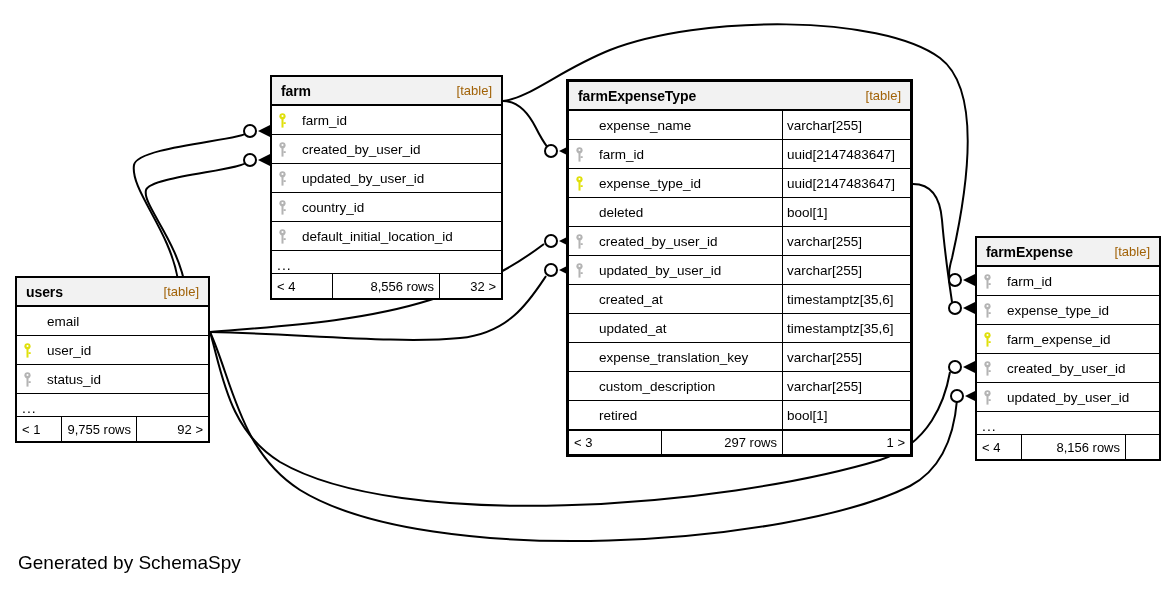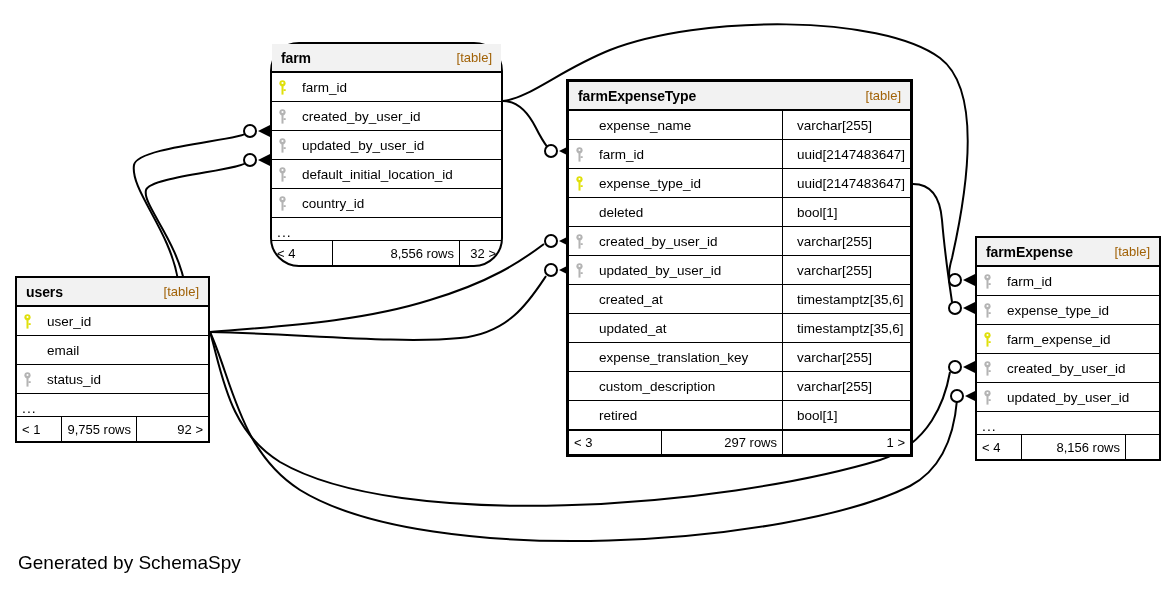--- a/index.html
+++ b/index.html
@@ -90,21 +90,21 @@
     min-width: 0;
     padding-left: 8px;
     white-space: nowrap;
     overflow: hidden;
   }
   .col-type {
     display: flex;
     align-items: center;
     box-sizing: border-box;
     border-left: 1.5px solid #000000;
-    padding-left: 14px;
+    padding-left: 4px;
     white-space: nowrap;
   }
   .keyslot {
     width: 20px;
     flex: 0 0 20px;
     display: flex;
     align-items: center;
     justify-content: center;
   }
   .col-label { padding-left: 2px; }
@@ -209,21 +209,21 @@
       <path class="edge-arrow" d="M963,280 L981,271 L978,280 L981,289 Z"></path>
     </g>
 
     <g>
       <path class="edge-path" d="M913,184 C 930,184 940,196 942,220 C 945,256 950,288 952,302"></path>
       <circle class="edge-dot" cx="955" cy="308" r="6"></circle>
       <path class="edge-arrow" d="M963,308 L981,299 L978,308 L981,317 Z"></path>
     </g>
   </svg>
 
-  <div class="tbl" id="tbl-farm" style="left:270px; top:42px; width:233px;border-radius:29px;">
+  <div class="tbl" id="tbl-farm" style="left:270px; top:75px; width:233px;">
     <div class="tbl-header">
       <span class="tbl-name">farm</span>
       <span class="tbl-tag">[table]</span>
     </div>
 
     <div class="tbl-row">
       <span class="keyslot">
         <svg class="key" viewBox="0 0 9 15">
             <circle cx="4.5" cy="3.3" r="3.1" fill="#e0e00c"></circle>
             <circle cx="4.5" cy="3" r="1.05" fill="#ffffff"></circle>
@@ -264,43 +264,43 @@
     <div class="tbl-row">
       <span class="keyslot">
         <svg class="key" viewBox="0 0 9 15">
             <circle cx="4.5" cy="3.3" r="3.1" fill="#b4b4b4"></circle>
             <circle cx="4.5" cy="3" r="1.05" fill="#ffffff"></circle>
             <rect x="3.5" y="5.6" width="2" height="9" fill="#b4b4b4"></rect>
             <rect x="5.5" y="9.2" width="2.2" height="1.8" fill="#b4b4b4"></rect>
           </svg>
       </span>
       <span class="col-name">
+          <span class="col-label">country_id</span>
+        </span>
+    </div>
+    <div class="tbl-row">
+      <span class="keyslot">
+        <svg class="key" viewBox="0 0 9 15">
+            <circle cx="4.5" cy="3.3" r="3.1" fill="#b4b4b4"></circle>
+            <circle cx="4.5" cy="3" r="1.05" fill="#ffffff"></circle>
+            <rect x="3.5" y="5.6" width="2" height="9" fill="#b4b4b4"></rect>
+            <rect x="5.5" y="9.2" width="2.2" height="1.8" fill="#b4b4b4"></rect>
+          </svg>
+      </span>
+      <span class="col-name">
           <span class="col-label">default_initial_location_id</span>
-        </span>
-    </div>
-    <div class="tbl-row">
-      <span class="keyslot">
-        <svg class="key" viewBox="0 0 9 15">
-            <circle cx="4.5" cy="3.3" r="3.1" fill="#b4b4b4"></circle>
-            <circle cx="4.5" cy="3" r="1.05" fill="#ffffff"></circle>
-            <rect x="3.5" y="5.6" width="2" height="9" fill="#b4b4b4"></rect>
-            <rect x="5.5" y="9.2" width="2.2" height="1.8" fill="#b4b4b4"></rect>
-          </svg>
-      </span>
-      <span class="col-name">
-          <span class="col-label">country_id</span>
         </span>
     </div>
 
     <div class="ellipsis-row">...</div>
 
     <div class="footer-row">
       <span class="foot-cell foot-left" style="width:60px;">&lt; 4</span>
       <span class="foot-cell foot-mid">8,556 rows</span>
-      <span class="foot-cell foot-right" style="width:42px;">32 &gt;</span>
+      <span class="foot-cell foot-right" style="width:62px;">32 &gt;</span>
     </div>
   </div>
 
   <div class="tbl focus" id="tbl-fet" style="left:566px; top:79px; width:347px;">
     <div class="tbl-header">
       <span class="tbl-name">farmExpenseType</span>
       <span class="tbl-tag">[table]</span>
     </div>
 
     <div class="tbl-row">
@@ -416,36 +416,36 @@
     </div>
   </div>
 
   <div class="tbl" id="tbl-users" style="left:15px; top:276px; width:195px;">
     <div class="tbl-header">
       <span class="tbl-name">users</span>
       <span class="tbl-tag">[table]</span>
     </div>
 
     <div class="tbl-row">
+      <span class="keyslot"></span>
+      <span class="col-name">
+          <span class="col-label">email</span>
+        </span>
+    </div>
+    <div class="tbl-row">
       <span class="keyslot">
         <svg class="key" viewBox="0 0 9 15">
             <circle cx="4.5" cy="3.3" r="3.1" fill="#e0e00c"></circle>
             <circle cx="4.5" cy="3" r="1.05" fill="#ffffff"></circle>
             <rect x="3.5" y="5.6" width="2" height="9" fill="#e0e00c"></rect>
             <rect x="5.5" y="9.2" width="2.2" height="1.8" fill="#e0e00c"></rect>
           </svg>
       </span>
       <span class="col-name">
           <span class="col-label">user_id</span>
-        </span>
-    </div>
-    <div class="tbl-row">
-      <span class="keyslot"></span>
-      <span class="col-name">
-          <span class="col-label">email</span>
         </span>
     </div>
     <div class="tbl-row">
       <span class="keyslot">
         <svg class="key" viewBox="0 0 9 15">
             <circle cx="4.5" cy="3.3" r="3.1" fill="#b4b4b4"></circle>
             <circle cx="4.5" cy="3" r="1.05" fill="#ffffff"></circle>
             <rect x="3.5" y="5.6" width="2" height="9" fill="#b4b4b4"></rect>
             <rect x="5.5" y="9.2" width="2.2" height="1.8" fill="#b4b4b4"></rect>
           </svg>

